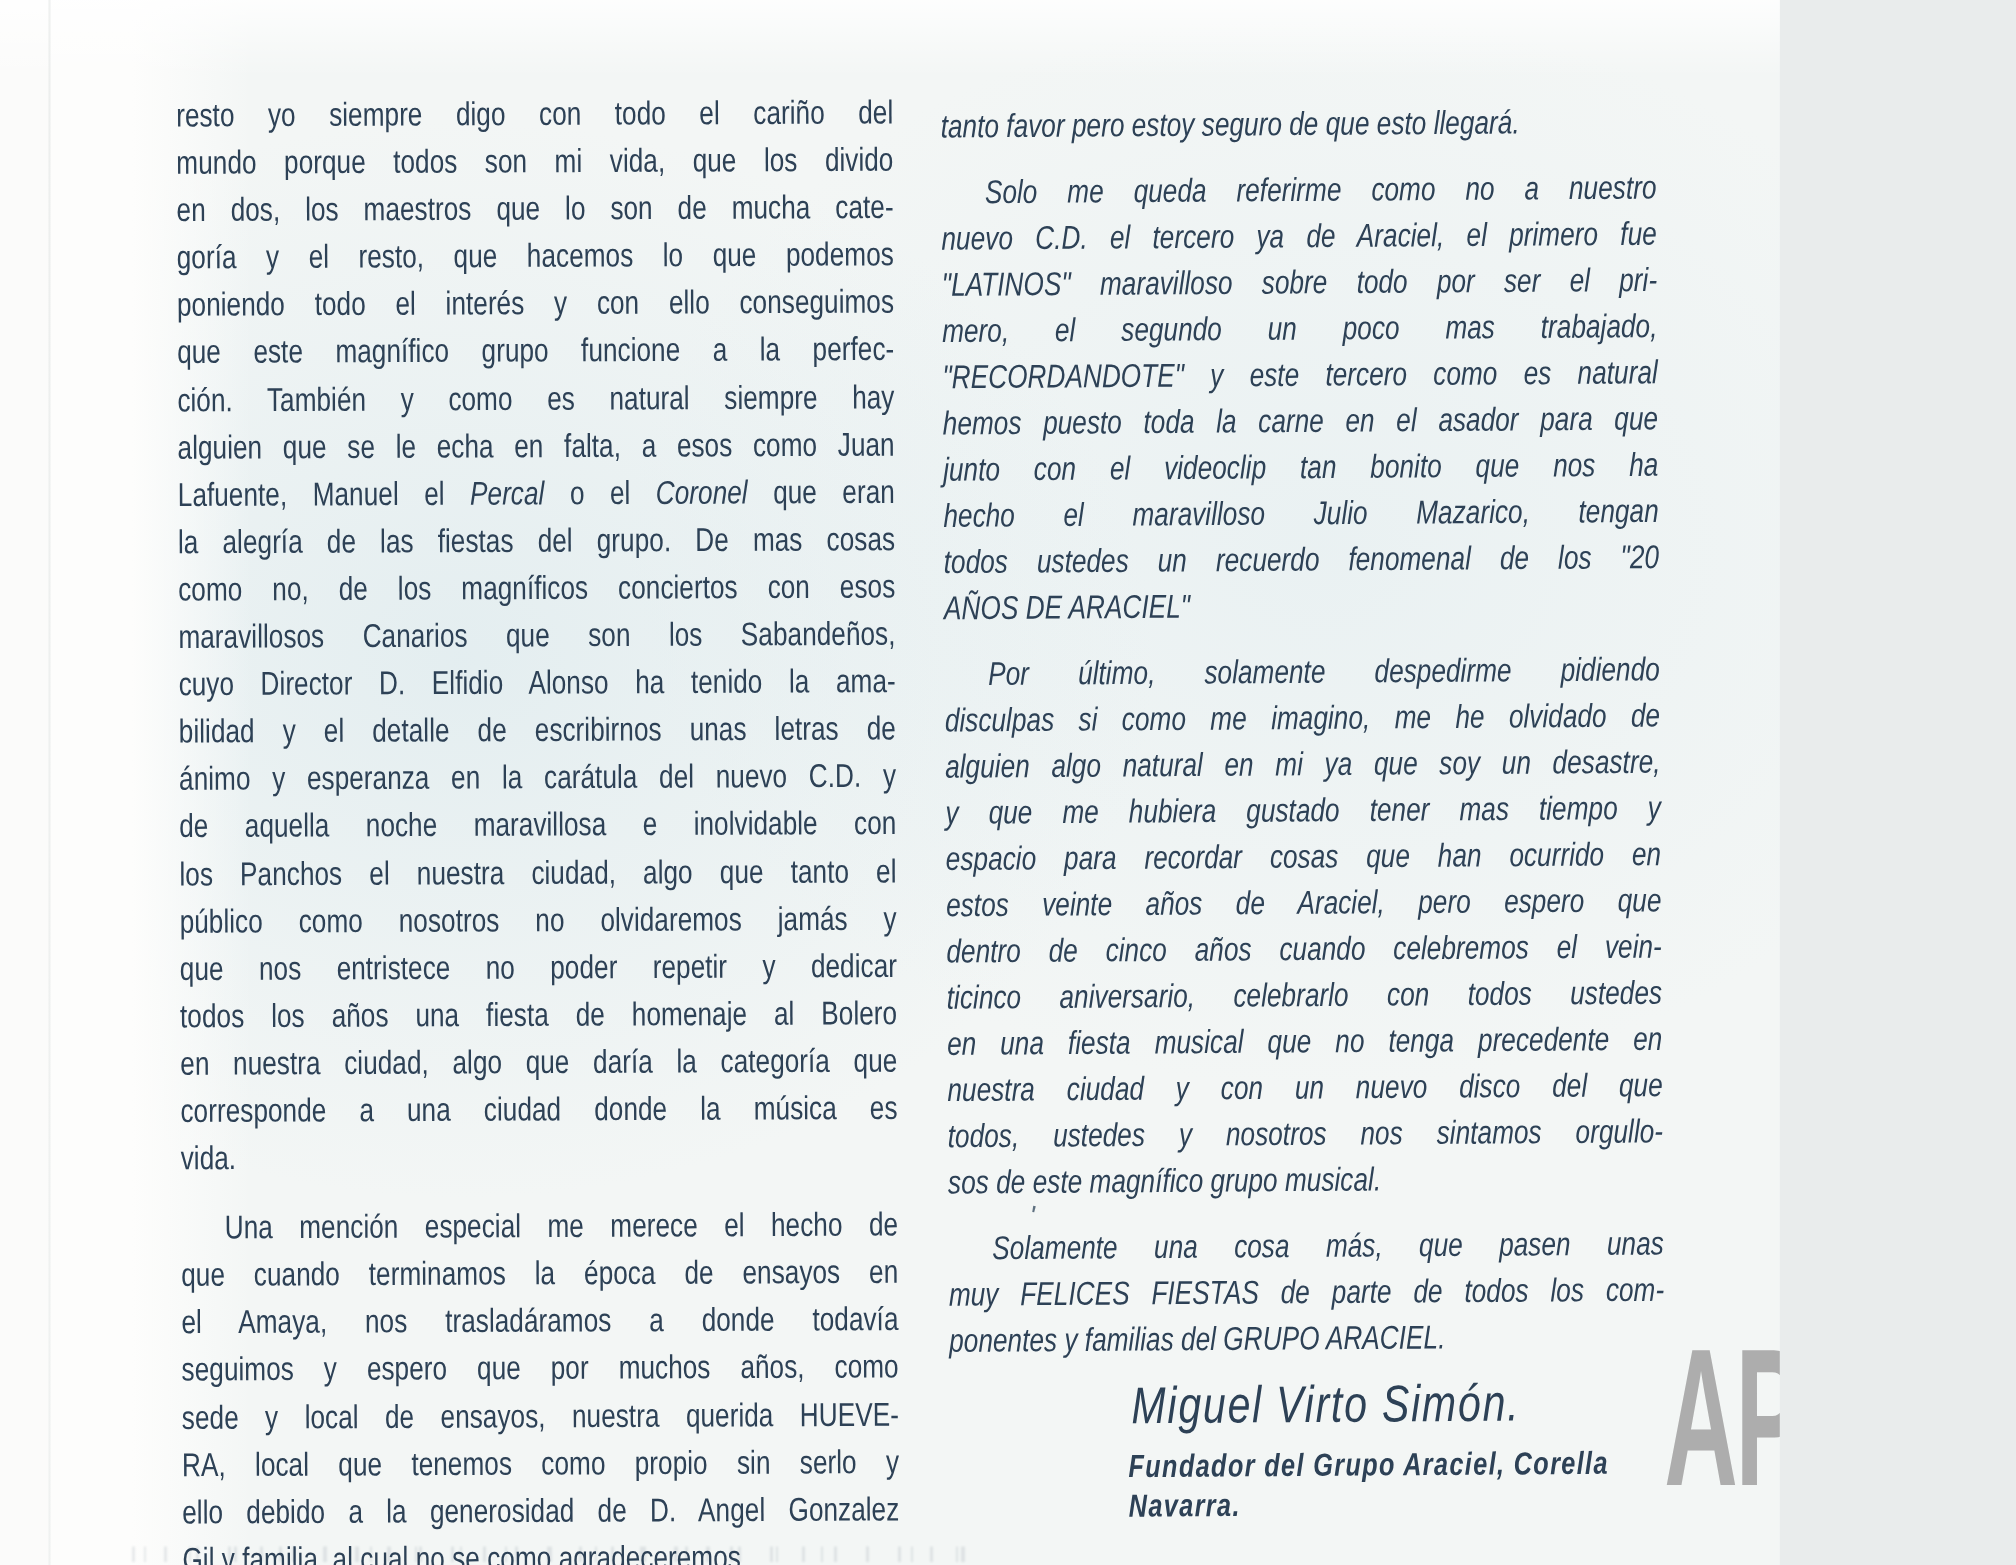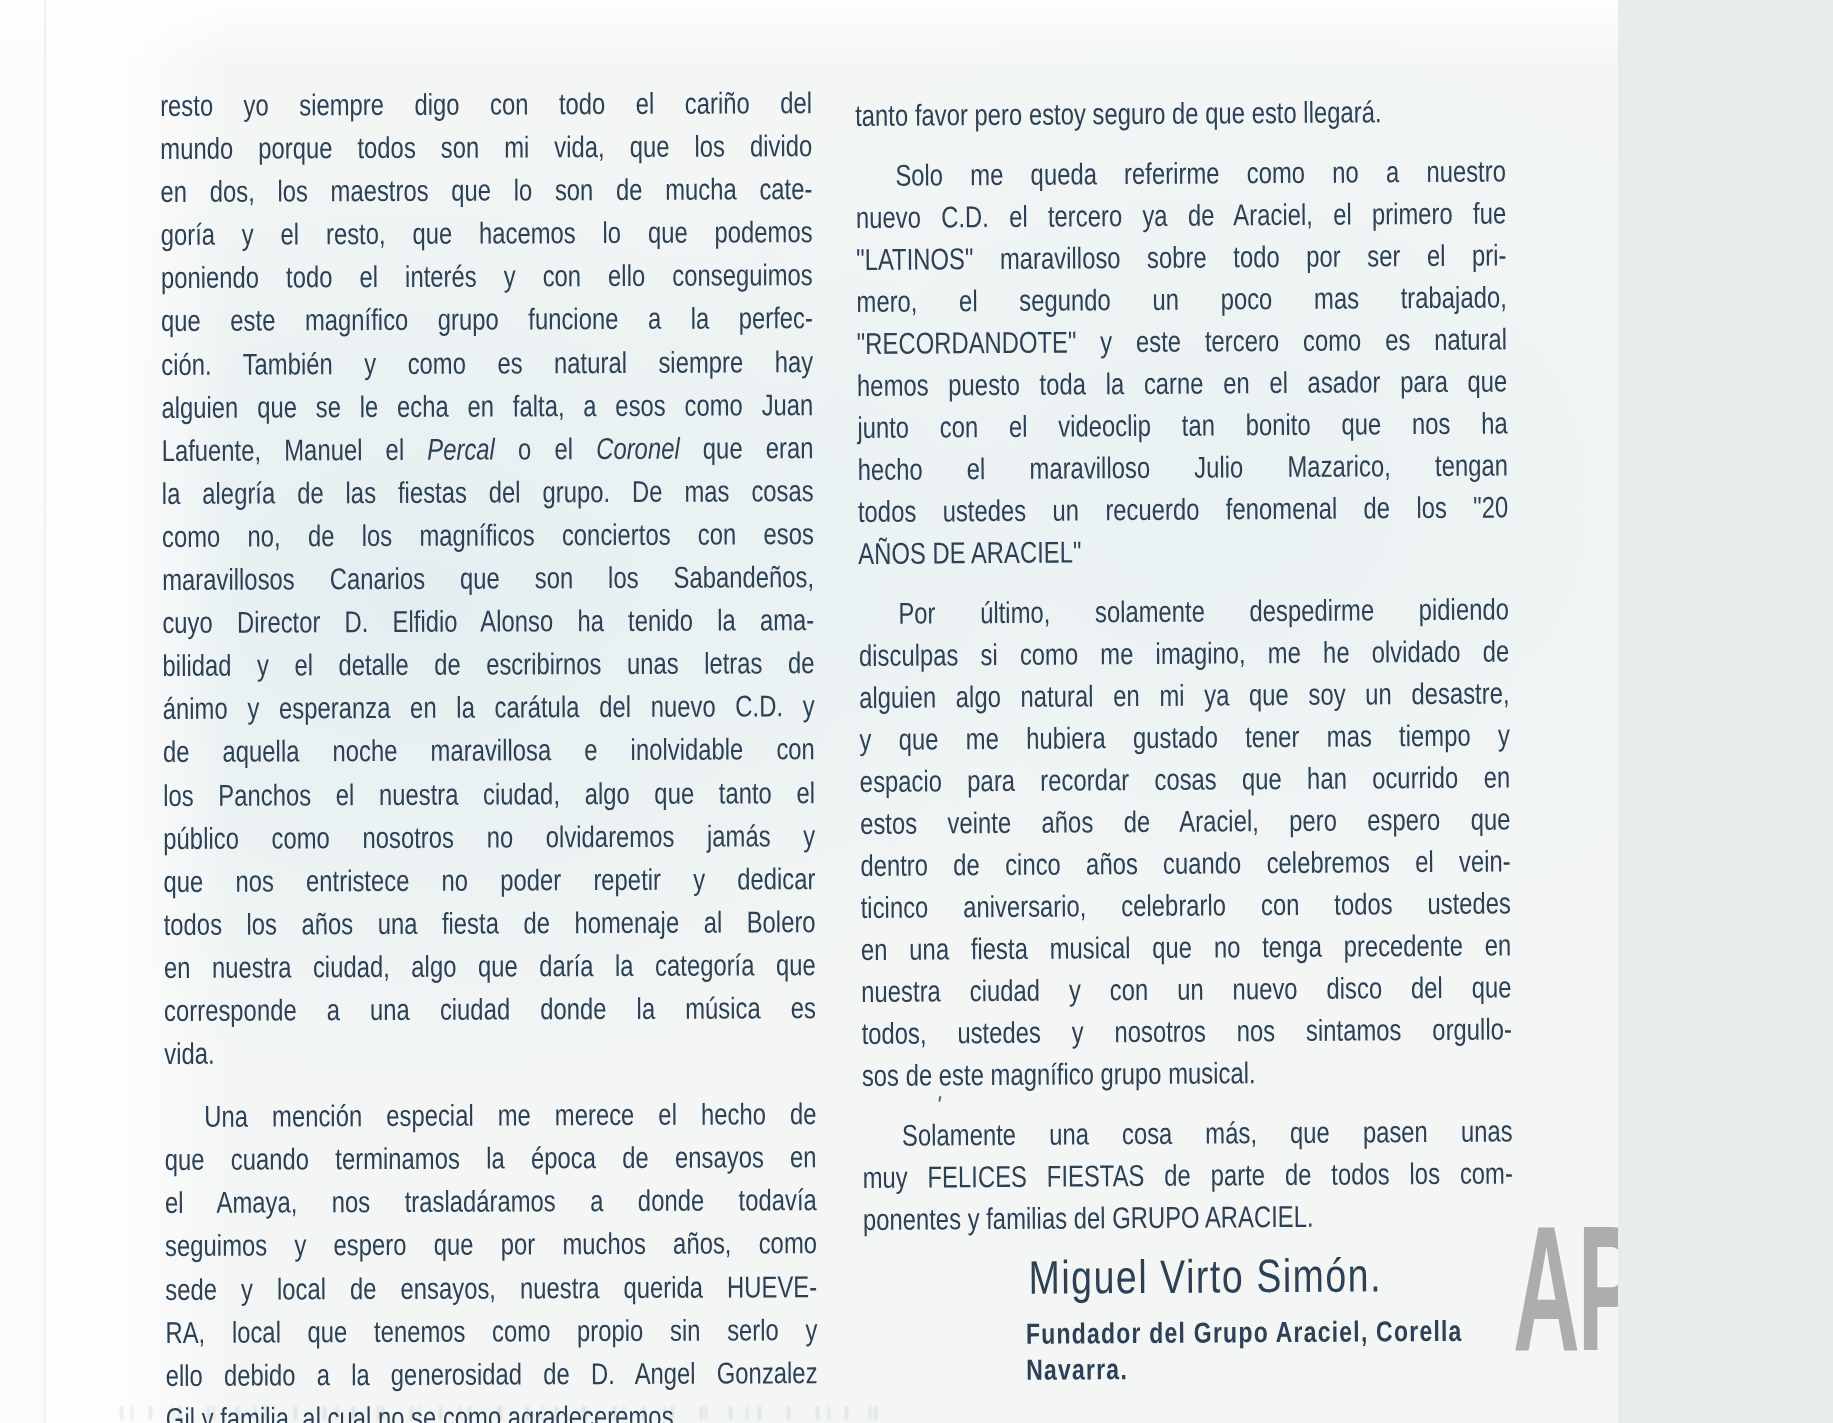--- a/index.html
+++ b/index.html
@@ -84,21 +84,21 @@
           <div class="line"><span>el Amaya, nos trasladáramos a donde todavía</span></div>
           <div class="line"><span>seguimos y espero que por muchos años, como</span></div>
           <div class="line"><span>sede y local de ensayos, nuestra querida HUEVE-</span></div>
           <div class="line"><span>RA, local que tenemos como propio sin serlo y</span></div>
           <div class="line"><span>ello debido a la generosidad de D. Angel Gonzalez</span></div>
           <div class="line last"><span>Gil y familia, al cual no se como agradeceremos</span></div>
         </div>
       </div>
   </div>
 
-  <div class="col col-right" style="left:855px;top:95px;width:650px;">
+  <div class="col col-right" style="left:855px;top:95px;width:650px;font-style:italic;">
     <div class="col-inner">
       <div>
           <div class="para">
             <div class="line last"><span>tanto favor pero estoy seguro de que esto llegará.</span></div>
           </div>
           <div class="para indent">
             <div class="line"><span>Solo me queda referirme como no a nuestro</span></div>
             <div class="line"><span>nuevo C.D. el tercero ya de Araciel, el primero fue</span></div>
             <div class="line"><span>"LATINOS" maravilloso sobre todo por ser el pri-</span></div>
             <div class="line"><span>mero, el segundo un poco mas trabajado,</span></div>

